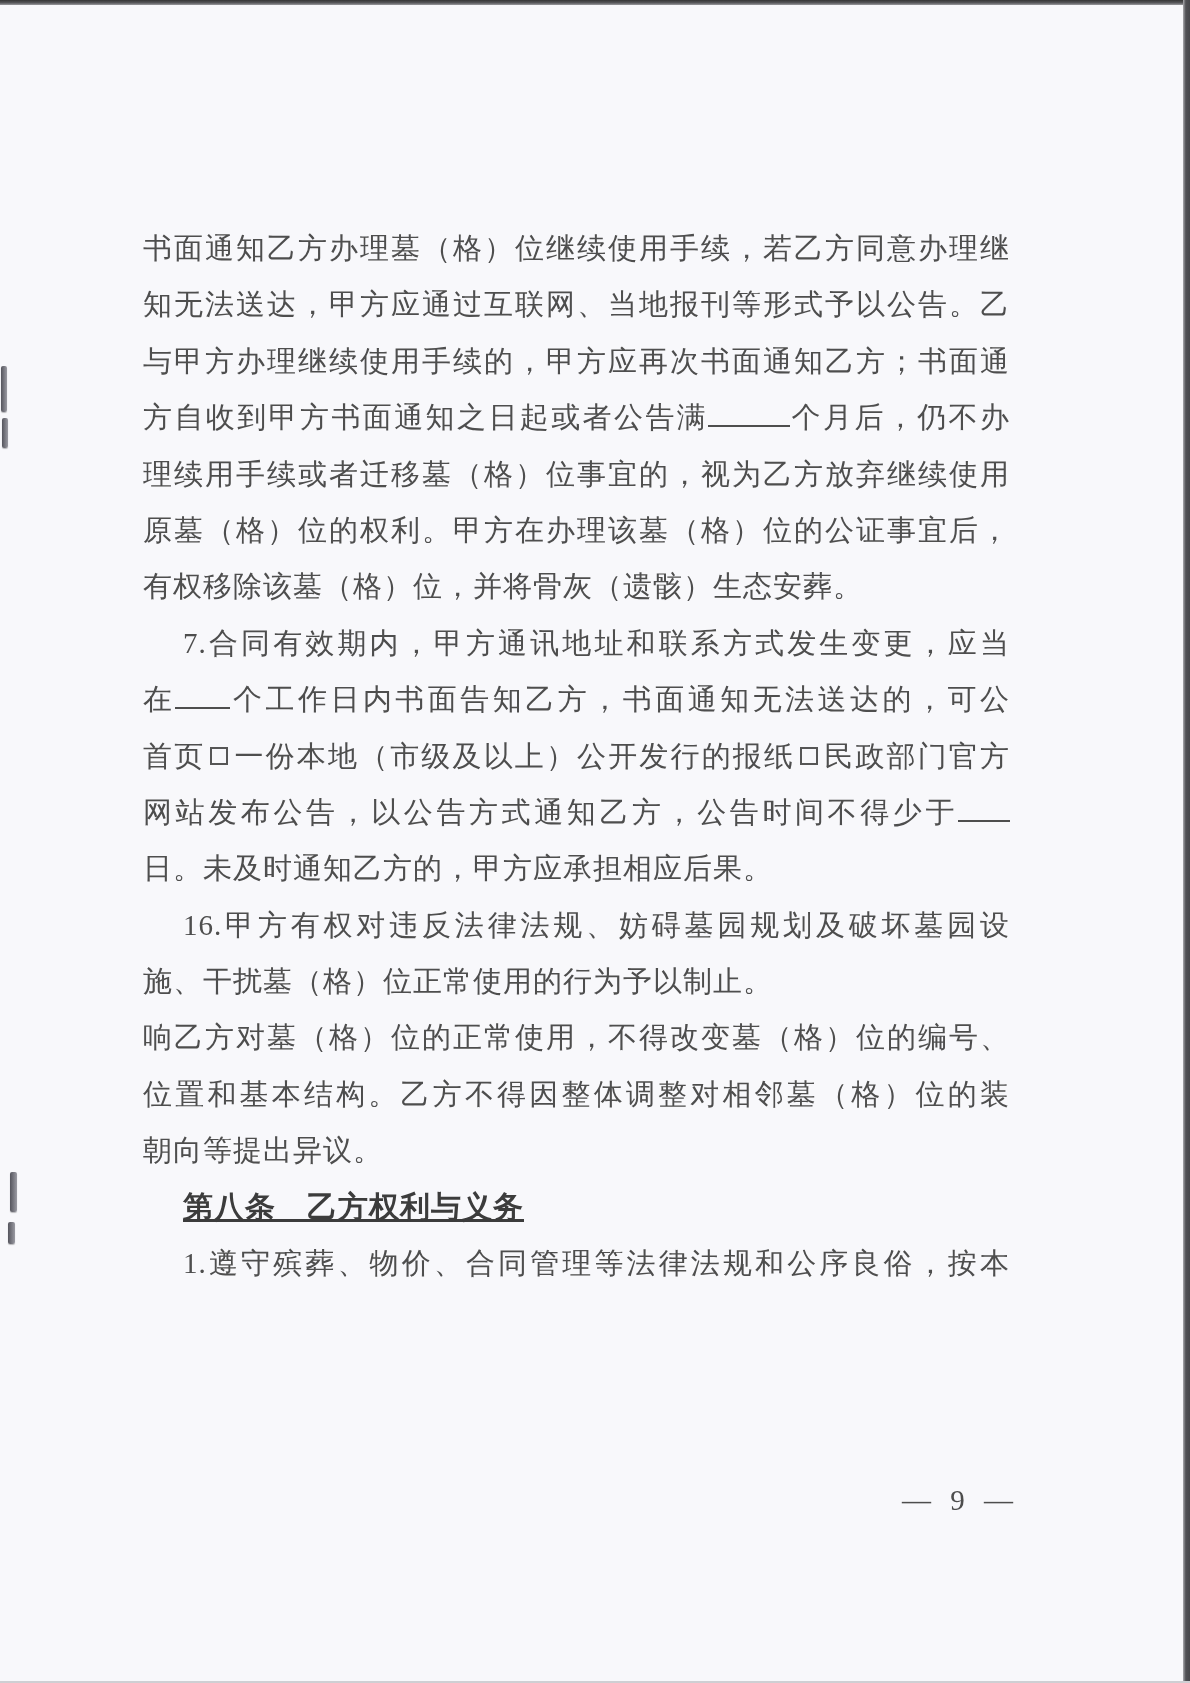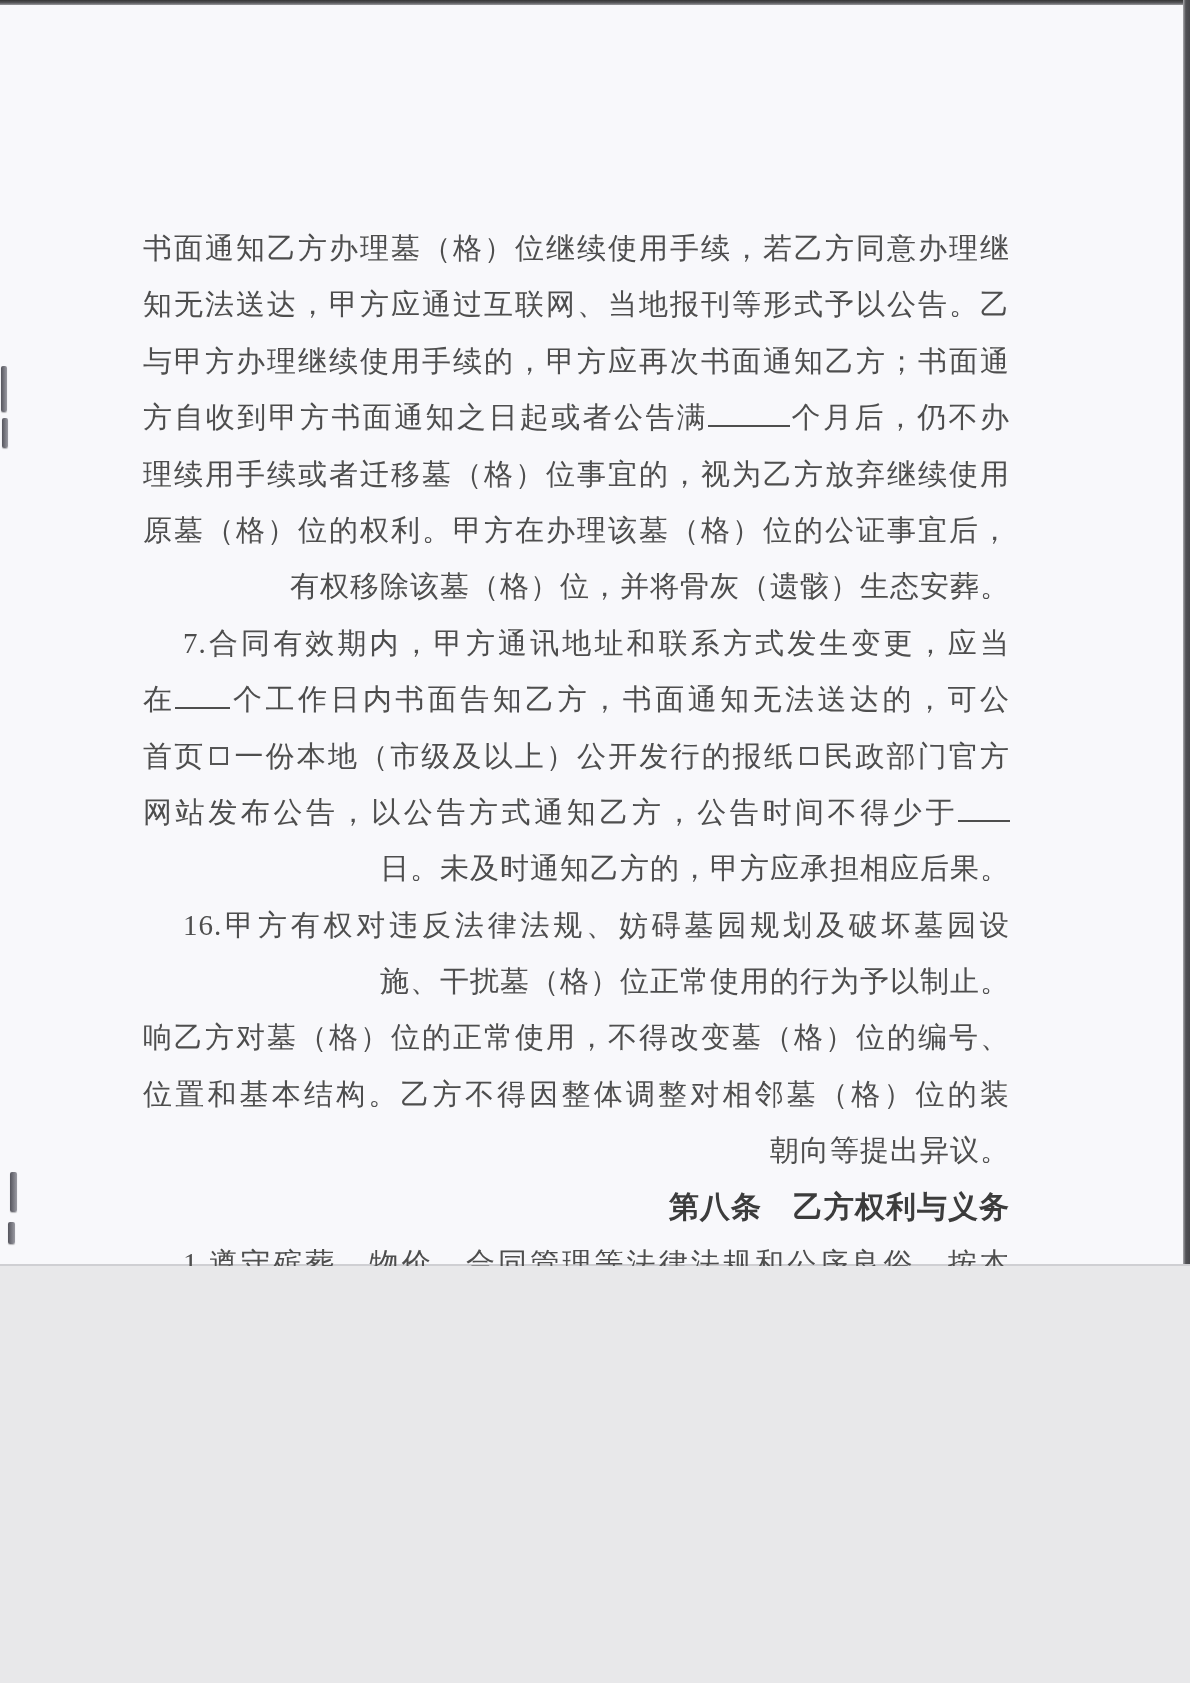--- a/index.html
+++ b/index.html
@@ -1,18 +1,18 @@
 <!DOCTYPE html>
 <html><head>
 <meta charset="utf-8">
 <style>
   html,body{margin:0;padding:0;background:#e8e8ea;}
   #page{
     position:relative;
-    width:1190px;height:1266px;
+    width:1190px;height:1683px;
     background:#f8f8fb;
     overflow:hidden;
     font-family:"Liberation Serif","DejaVu Serif",serif;
   }
   
   .edge-top{
     position:absolute;left:0;top:0;width:1190px;height:5px;
     background:linear-gradient(to bottom,#353535 0%,#57575a 55%,#9a9a9e 100%);
   }
   .edge-right{
@@ -30,30 +30,30 @@
     box-shadow:0 1px 1px rgba(0,0,0,.25);
   }
   
   #text-block{
     position:absolute;left:143px;top:220px;width:867px;
     font-size:29px;color:#4e4e4e;
   }
   .line{
     height:56.4px;line-height:56.4px;
     overflow:hidden;
-    text-align:right;
+    text-align:left;
     letter-spacing:1px;
   }
   .line.just{
     text-align:justify;
     text-align-last:justify;
   }
   .line.indent{padding-left:40px;}
   .line.heading{
-    font-weight:bold;color:#3c3c3c;font-size:30px;
+    font-weight:bold;color:#3c3c3c;font-size:30px;text-decoration:underline;
   }
   .seg-blank{
     display:inline-block;
     border-bottom:2px solid #4e4e4e;
     height:1.1em;
     vertical-align:baseline;
   }
   .seg-box{
     display:inline-block;
     width:14px;height:14px;

